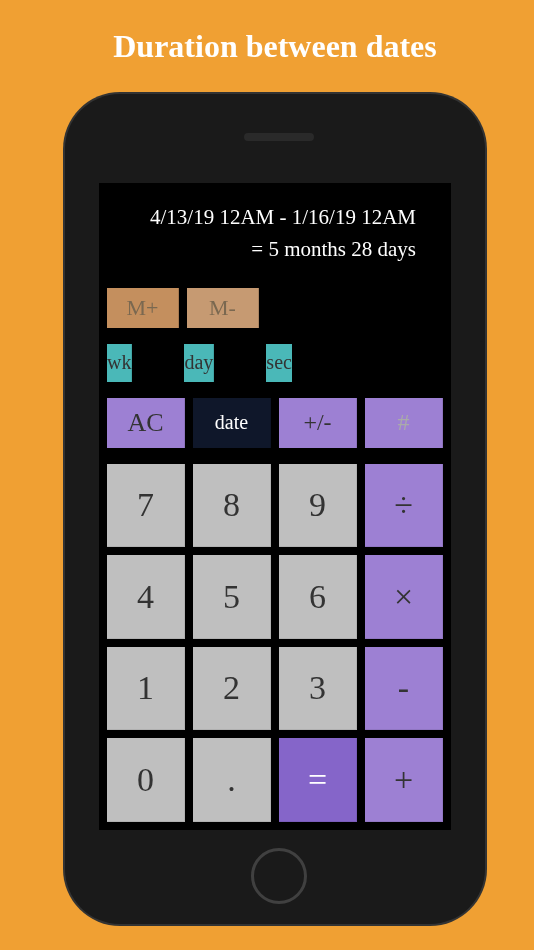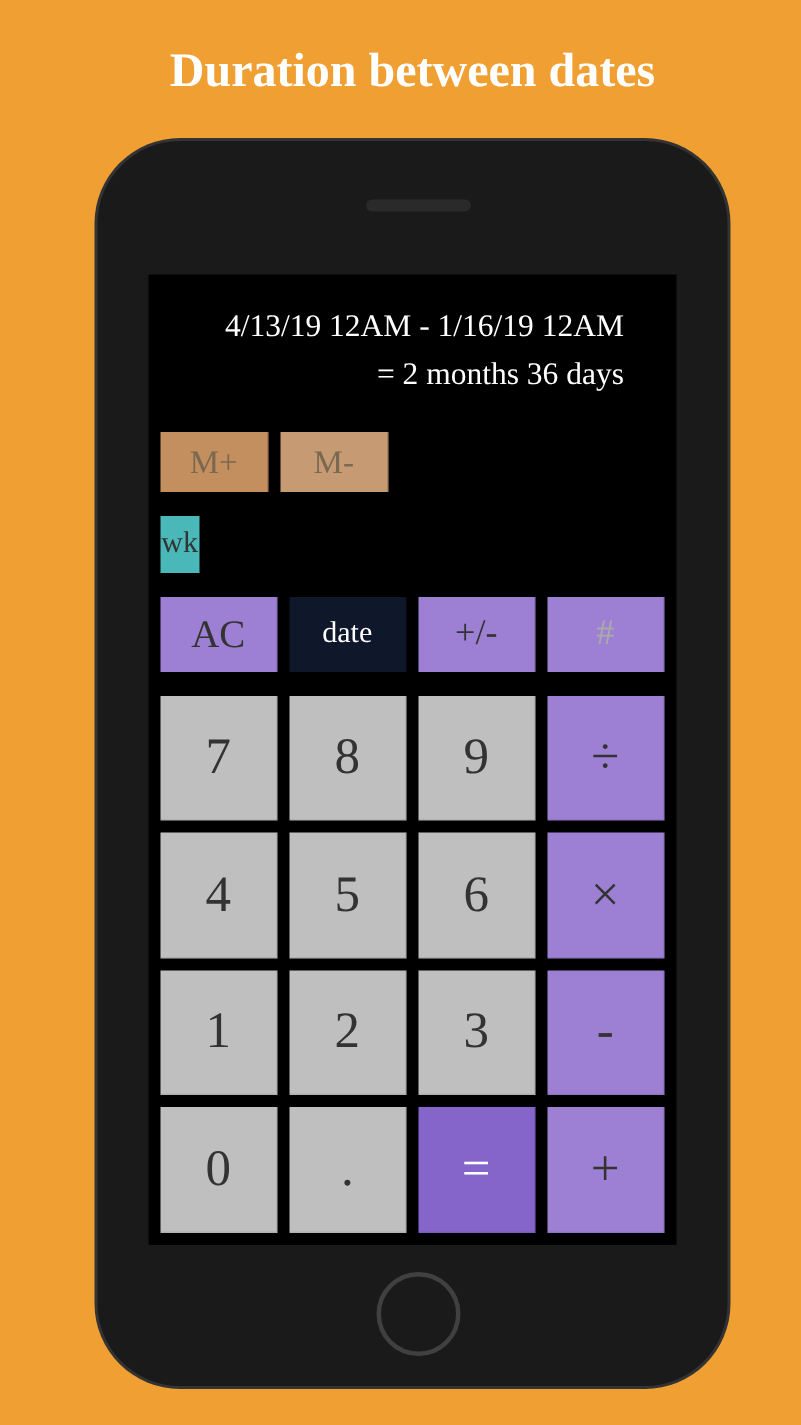--- a/index.html
+++ b/index.html
@@ -208,30 +208,32 @@
   </div>
   <div class="side-buttons-right">
     <div class="side-button-right"></div>
   </div>
   <div class="speaker"></div>
 
   <div class="screen">
 
     <div class="display">
       <div>4/13/19 12AM - 1/16/19 12AM</div>
-      <div>= 2 months 36 days</div>
+      <div>= 5 months 28 days</div>
     </div>
 
     <div class="mem-row">
       <div class="mem-btn mem-plus">M+</div>
       <div class="mem-btn mem-minus">M-</div>
     </div>
 
     <div class="unit-row">
       <div class="unit-btn">wk</div>
+      <div class="unit-btn">day</div>
+      <div class="unit-btn">sec</div>
     </div>
 
     <div class="func-row">
       <div class="func-btn func-ac">AC</div>
       <div class="func-btn func-date">date</div>
       <div class="func-btn func-sign">+/-</div>
       <div class="func-btn func-hash">#</div>
     </div>
 
     <div class="keypad">

